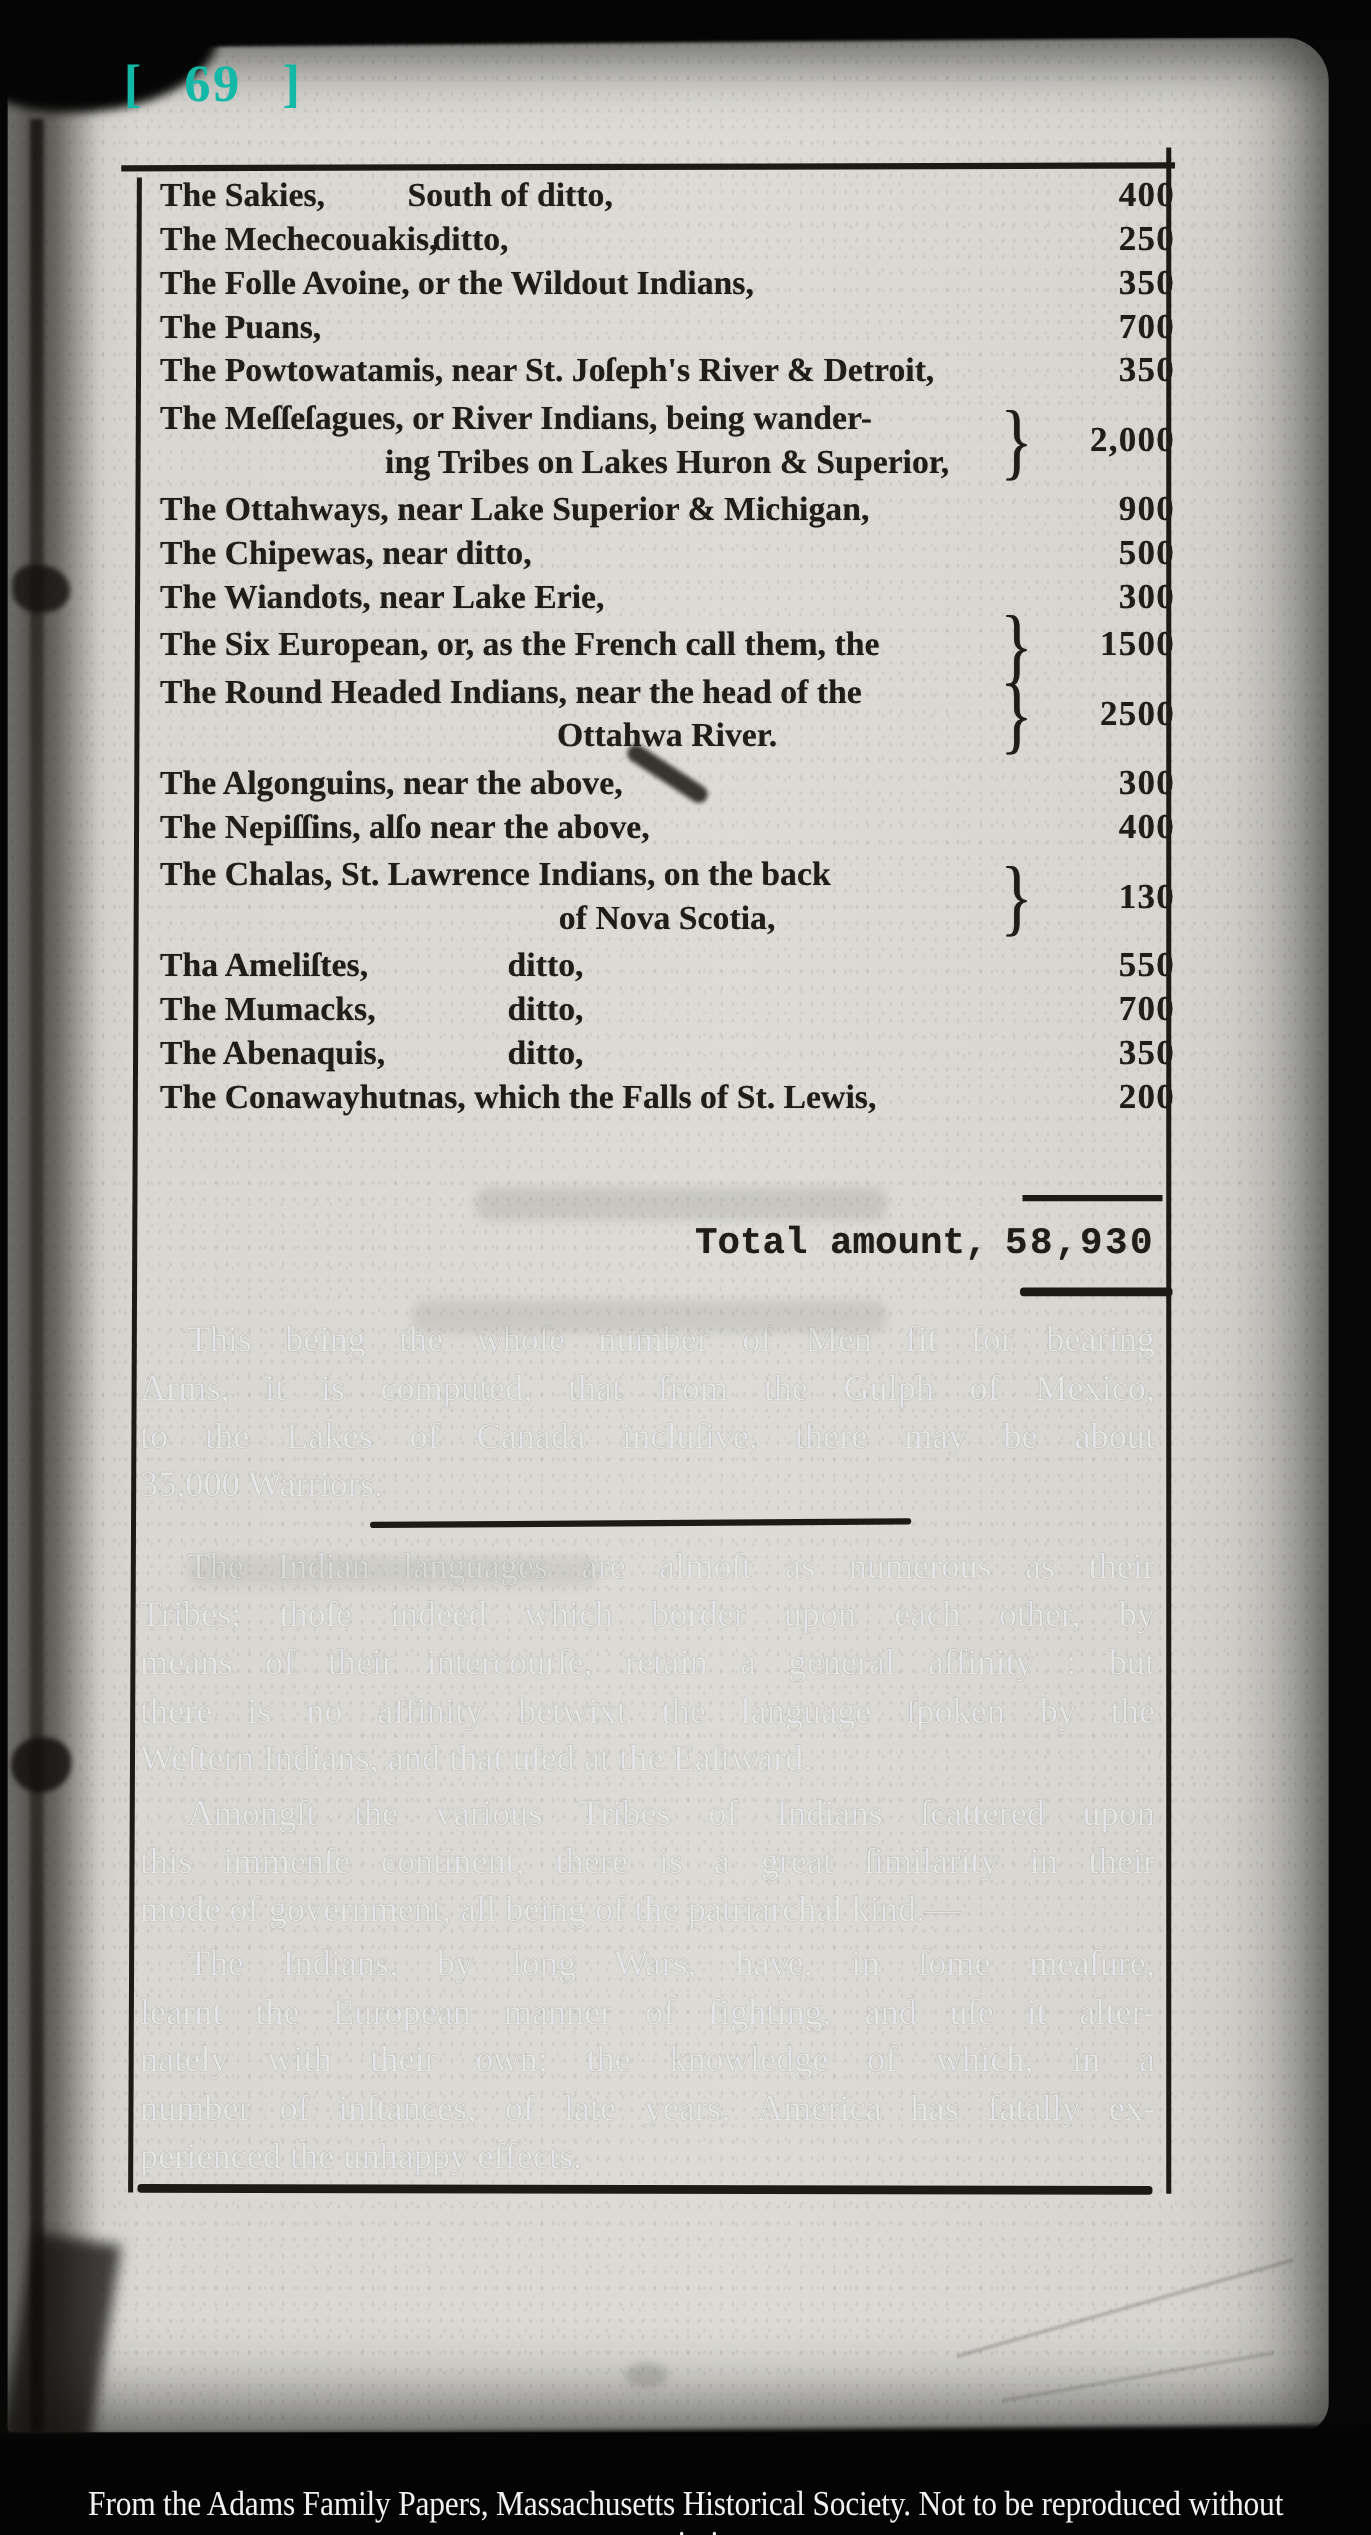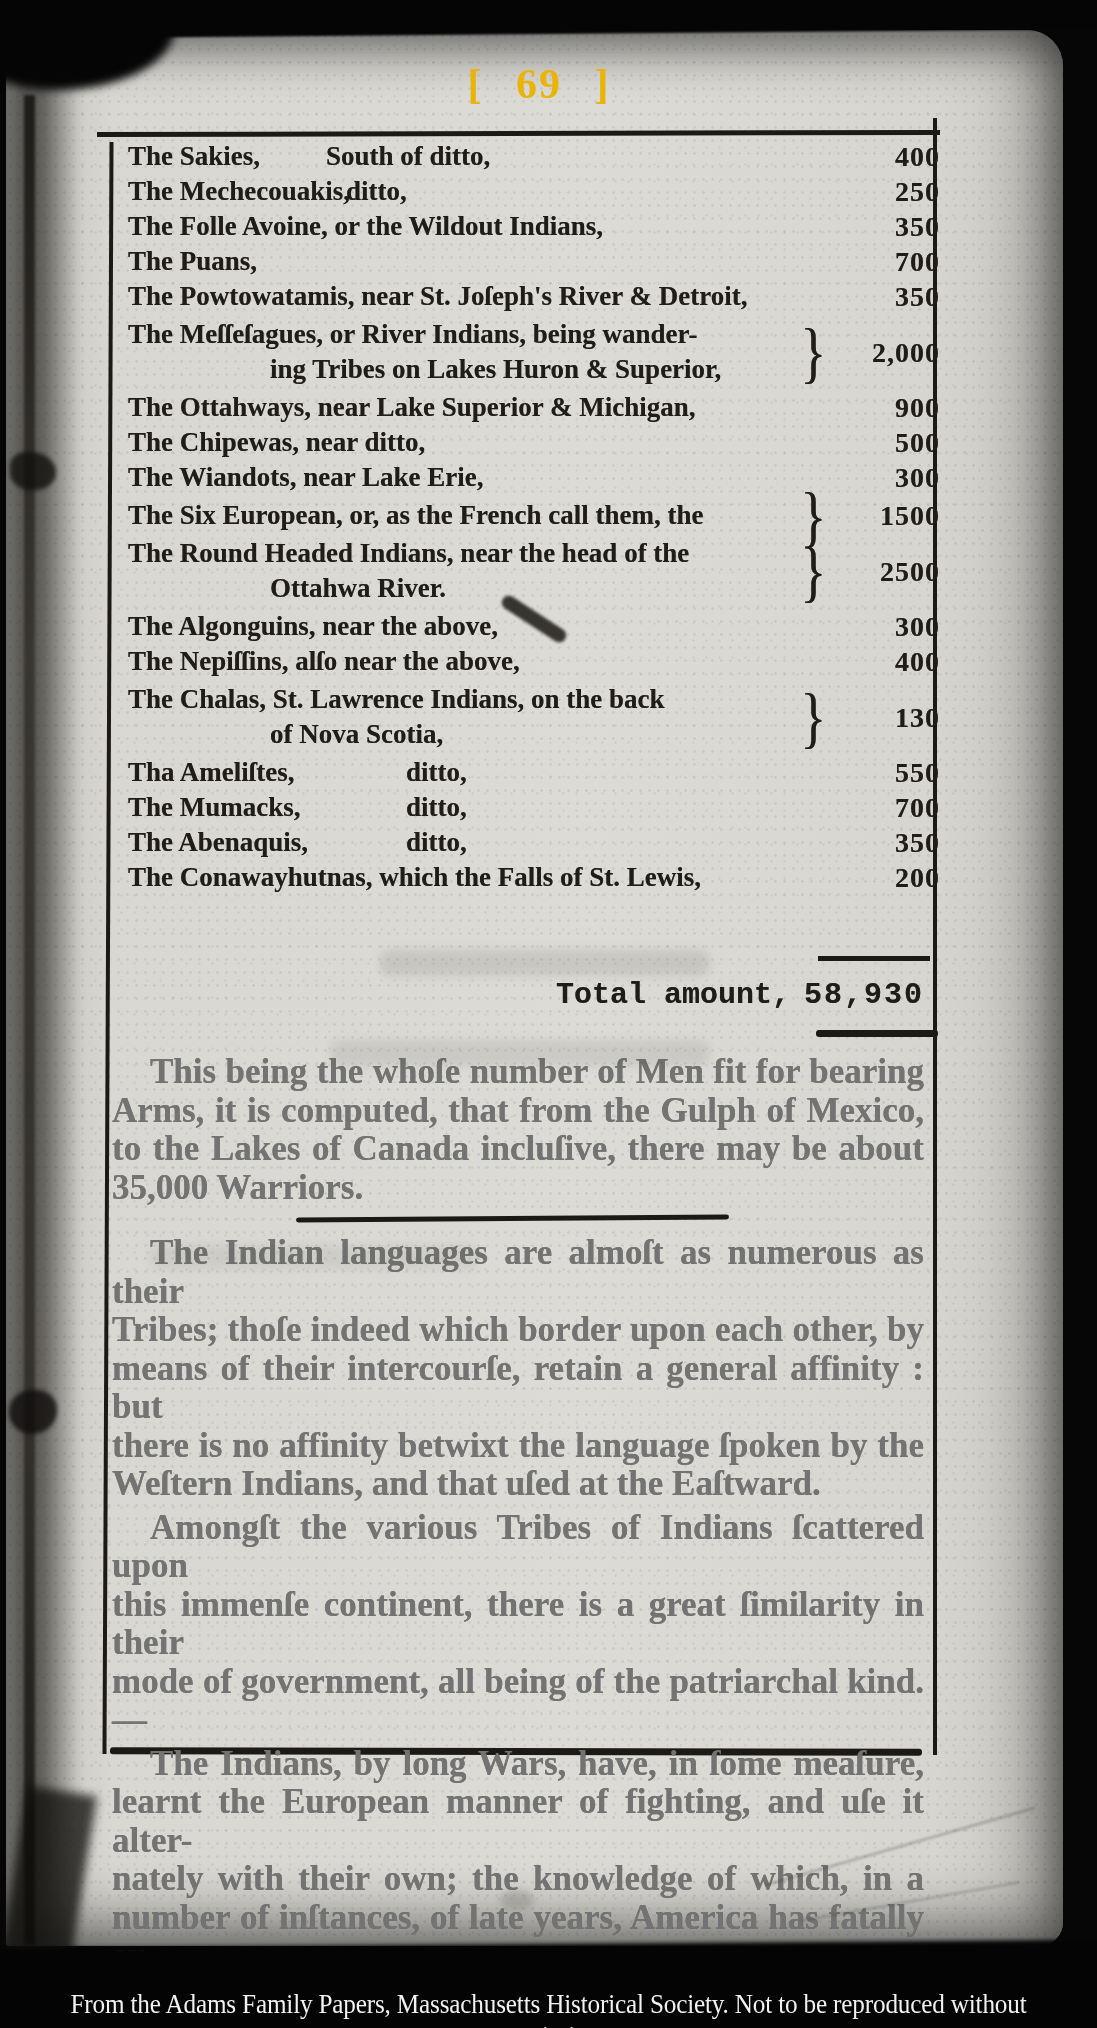--- a/index.html
+++ b/index.html
@@ -31,52 +31,52 @@
     background:linear-gradient(90deg,transparent,rgba(32,29,24,.50) 20%,rgba(36,33,27,.55) 48%,rgba(42,38,31,.22) 78%,transparent);}
   .binding-core{position:absolute;left:24px;top:95px;width:11px;height:1850px;filter:blur(1.5px);
     background:linear-gradient(180deg,rgba(20,18,15,.85),rgba(30,27,22,.55) 30%,rgba(28,25,20,.6) 70%,rgba(15,13,11,.85));}
   .binding-knot1{position:absolute;left:10px;top:452px;width:46px;height:38px;background:rgba(18,16,13,.8);
     border-radius:40% 60% 50% 50%;filter:blur(2px);}
   .binding-knot2{position:absolute;left:9px;top:1390px;width:48px;height:44px;background:rgba(16,14,12,.82);
     border-radius:50% 45% 55% 50%;filter:blur(2px);}
   .binding-tail{position:absolute;left:14px;top:1790px;width:70px;height:170px;background:rgba(14,12,10,.75);
     filter:blur(5px);transform:rotate(9deg);}
   
-  .page-number{position:absolute;left:99px;top:60px;width:880px;text-align:center;
-    font-size:42px;font-weight:700;color:#eab308;word-spacing:20px;letter-spacing:2px;}
+  .page-number{position:absolute;left:99px;top:44px;width:880px;
+    font-size:42px;font-weight:700;color:#14b8a6;word-spacing:20px;letter-spacing:2px;}
   
   .rule{position:absolute;background:#1d1a15;}
   .rule-top{left:97px;top:131px;width:843px;height:5px;transform:rotate(-0.15deg);}
   .border-left{left:106px;top:142px;width:4px;height:1612px;transform:rotate(0.25deg);}
   .border-right{left:933px;top:118px;width:4px;height:1637px;}
   .rule-bottom{left:110px;top:1748px;width:812px;height:7px;transform:rotate(0.12deg);border-radius:3px;}
   
   .tribe-table{position:absolute;left:128px;top:139px;width:812px;
     font-size:27px;font-weight:700;color:#201c16;line-height:35px;
     text-shadow:0 0 .6px rgba(32,28,22,.55);}
   .trow{display:flex;justify-content:space-between;align-items:center;}
   .trow.braced{margin:3px 0;}
   .tlines{flex:1 1 auto;}
   .tline{position:relative;}
-  .tline.indent{padding-left:142px;}
+  .tline.indent{padding-left:142px;text-align:center;}
   .tloc{position:absolute;}
   .loc-a{left:198px;} .loc-b{left:218px;} .loc-c{left:278px;}
   .tval{display:flex;align-items:center;flex:0 0 auto;}
   .brace-glyph{font-size:68px;font-weight:400;line-height:0;transform:scaleX(.8);margin-right:-2px;color:#201c16;}
   .num{min-width:112px;text-align:right;font-size:28px;letter-spacing:1px;}
   
   .total-rule-top{left:818px;top:956px;width:112px;height:5px;}
   .total-row{position:absolute;left:112px;top:978px;width:812px;display:flex;justify-content:flex-end;
     align-items:baseline;font-size:30px;font-weight:700;color:#201c16;text-shadow:0 0 .6px rgba(32,28,22,.55);font-family:Liberation Mono, monospace;}
   .total-label{margin-right:10px;}
   .total-value{min-width:124px;text-align:right;letter-spacing:2px;}
   .total-rule-bottom{left:816px;top:1030px;width:122px;height:7px;border-radius:3px;}
   
   .paragraphs{position:absolute;left:112px;top:1053px;width:812px;
-    font-size:35px;font-weight:700;color:#737373;line-height:38.5px;
+    font-size:29px;font-weight:400;color:#e5e5e5;line-height:38.5px;
     text-shadow:0 0 .6px rgba(33,29,23,.5);}
   .para{margin:0 0 5px 0;}
   .pline{text-align:justify;text-align-last:justify;}
   .pline.last{text-align-last:left;}
   .pline.first{text-indent:38px;}
   .section-divider{width:433px;height:5px;background:#1d1a15;border-radius:3px;
     margin:9px 0 13px 184px;transform:rotate(-0.4deg);}
   
   .ink-smudge{position:absolute;left:497px;top:612px;width:74px;height:14px;background:#221f19;
     border-radius:8px;transform:rotate(33deg);filter:blur(1.6px);opacity:.88;}

